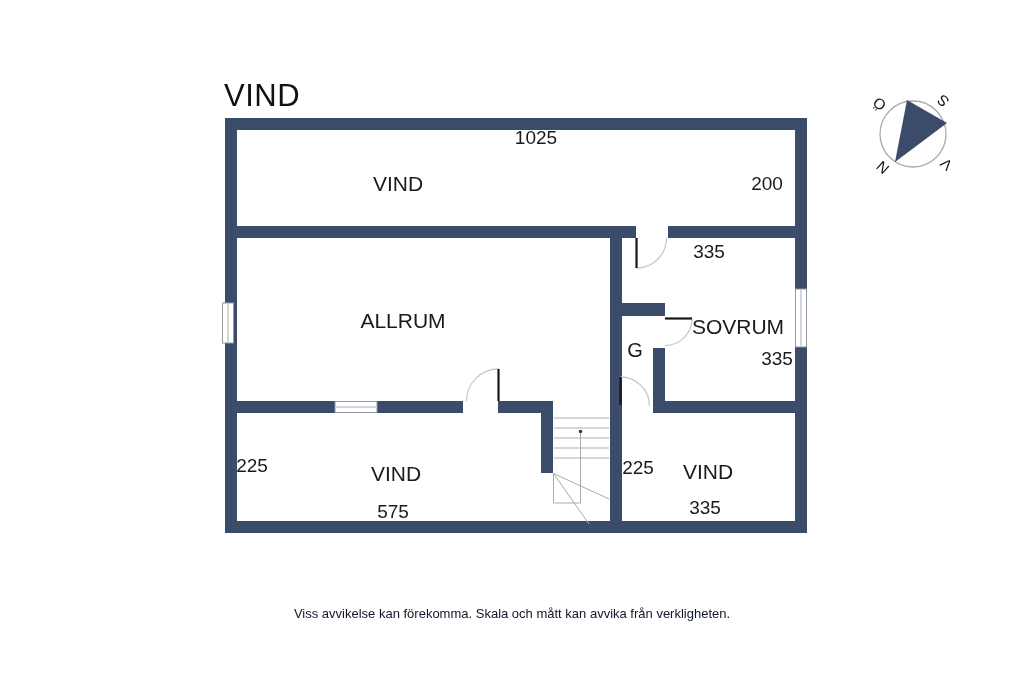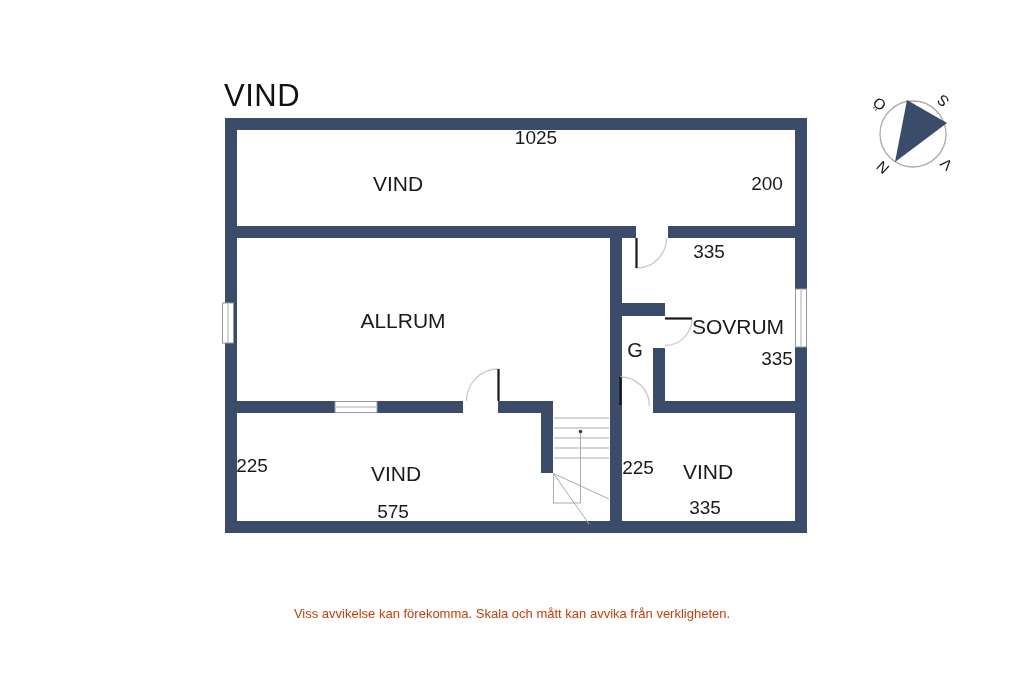--- a/index.html
+++ b/index.html
@@ -6,21 +6,21 @@
   .canvas{
     position:relative;width:1024px;height:683px;background:#ffffff;overflow:hidden;
     font-family:"Liberation Sans", sans-serif;color:#1a1a1a;
   }
   .plan-title{
     position:absolute;left:224px;top:78px;font-size:31px;font-weight:500;
     letter-spacing:0.5px;color:#111;
   }
   .footer{
     position:absolute;left:0;top:606px;width:1024px;text-align:center;
-    font-size:13px;color:#c2410c;
+    font-size:13px;color:#0f172a;
   }
   svg{position:absolute;left:0;top:0;}
   .wall{fill:#3A4C6A;stroke:none;}
   .leaf{stroke:#171717;stroke-width:2.2;fill:none;}
   .arc{stroke:#c6cad1;stroke-width:1.3;fill:none;}
   .win{fill:#ffffff;stroke:#9097A1;stroke-width:1;}
   .winline{stroke:#9097A1;stroke-width:0.8;}
   .stair{stroke:#A7ABB3;stroke-width:1;fill:none;}
   .lbl{fill:#1a1a1a;font-family:"Liberation Sans",sans-serif;font-size:21px;text-anchor:middle;}
   .dim{fill:#1a1a1a;font-family:"Liberation Sans",sans-serif;font-size:19px;text-anchor:middle;}

